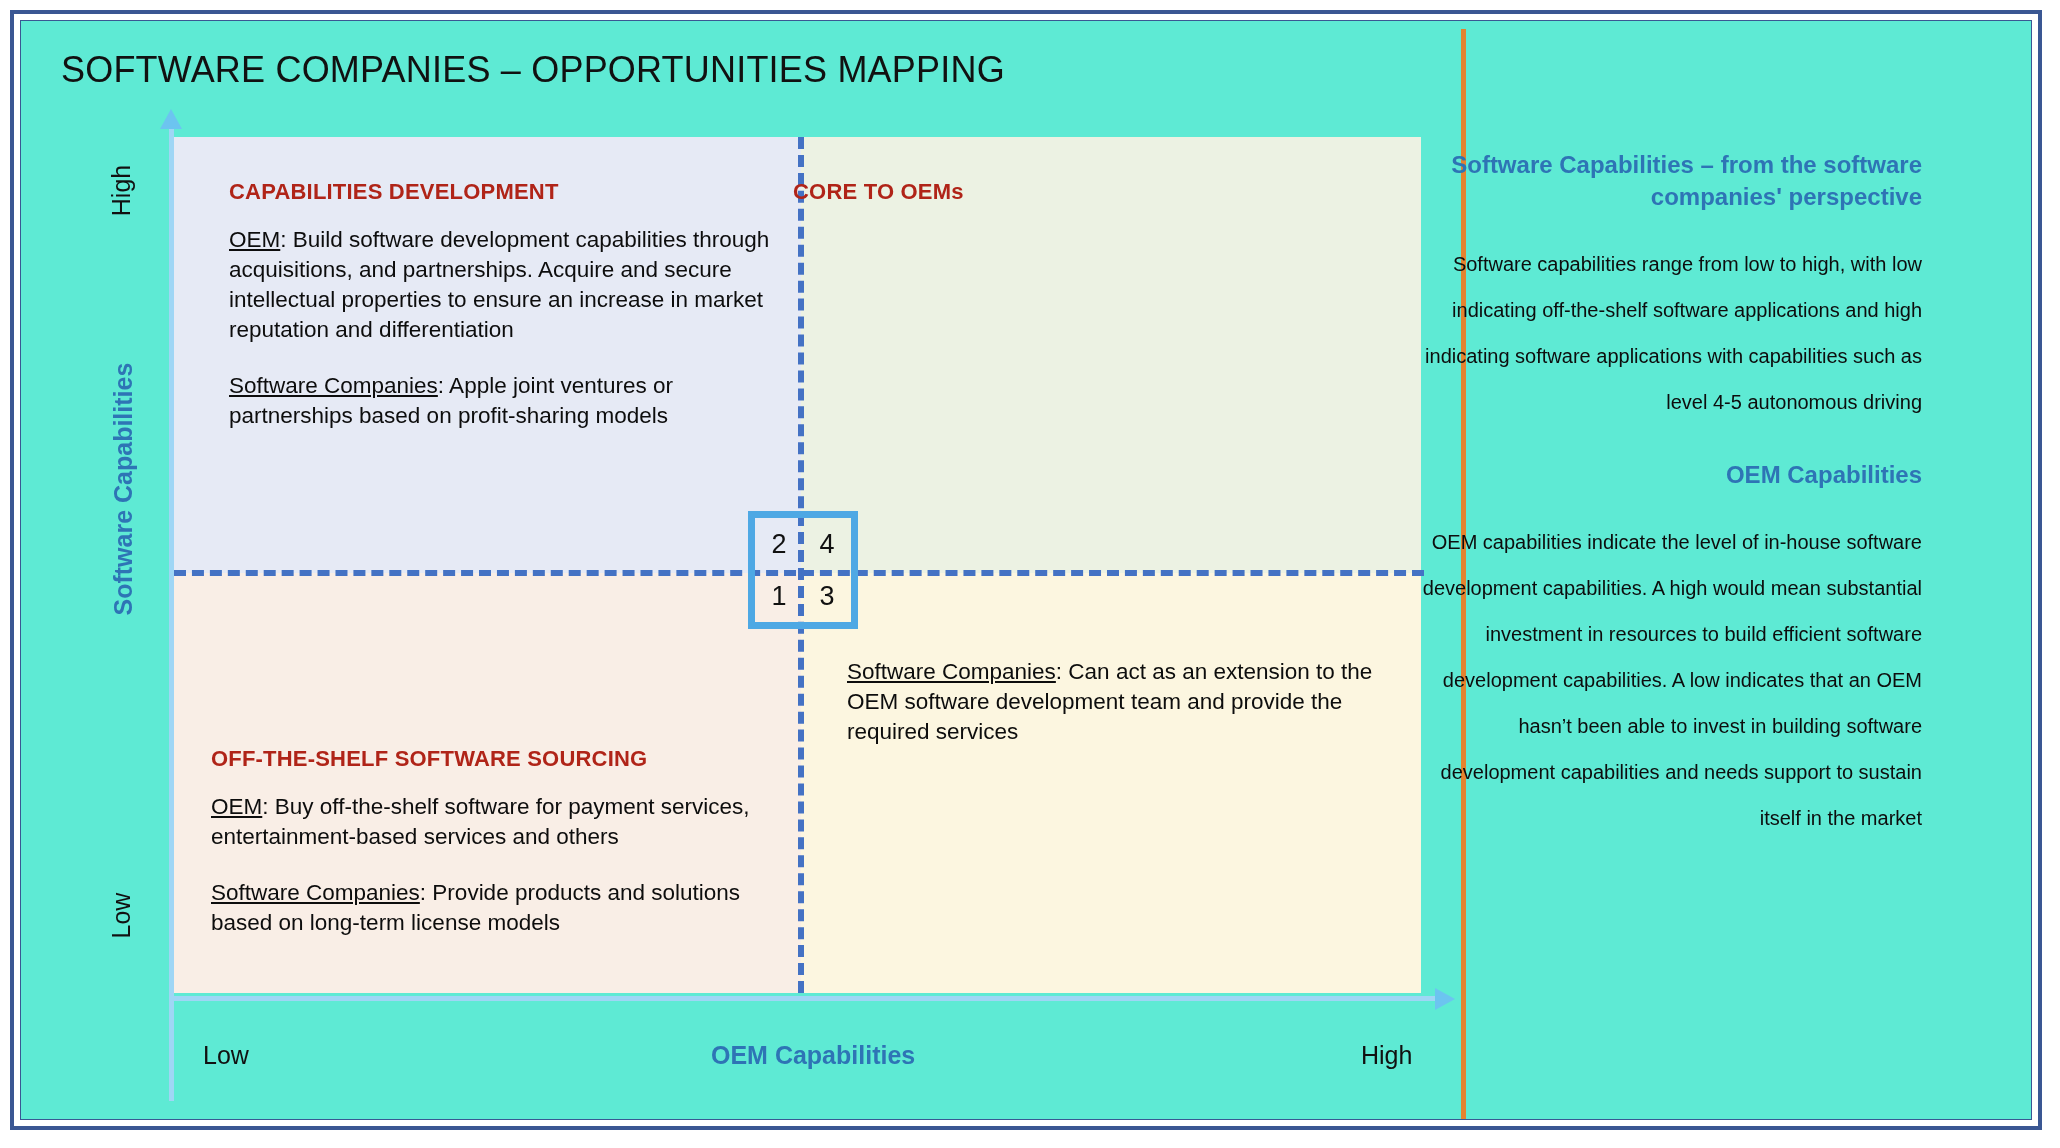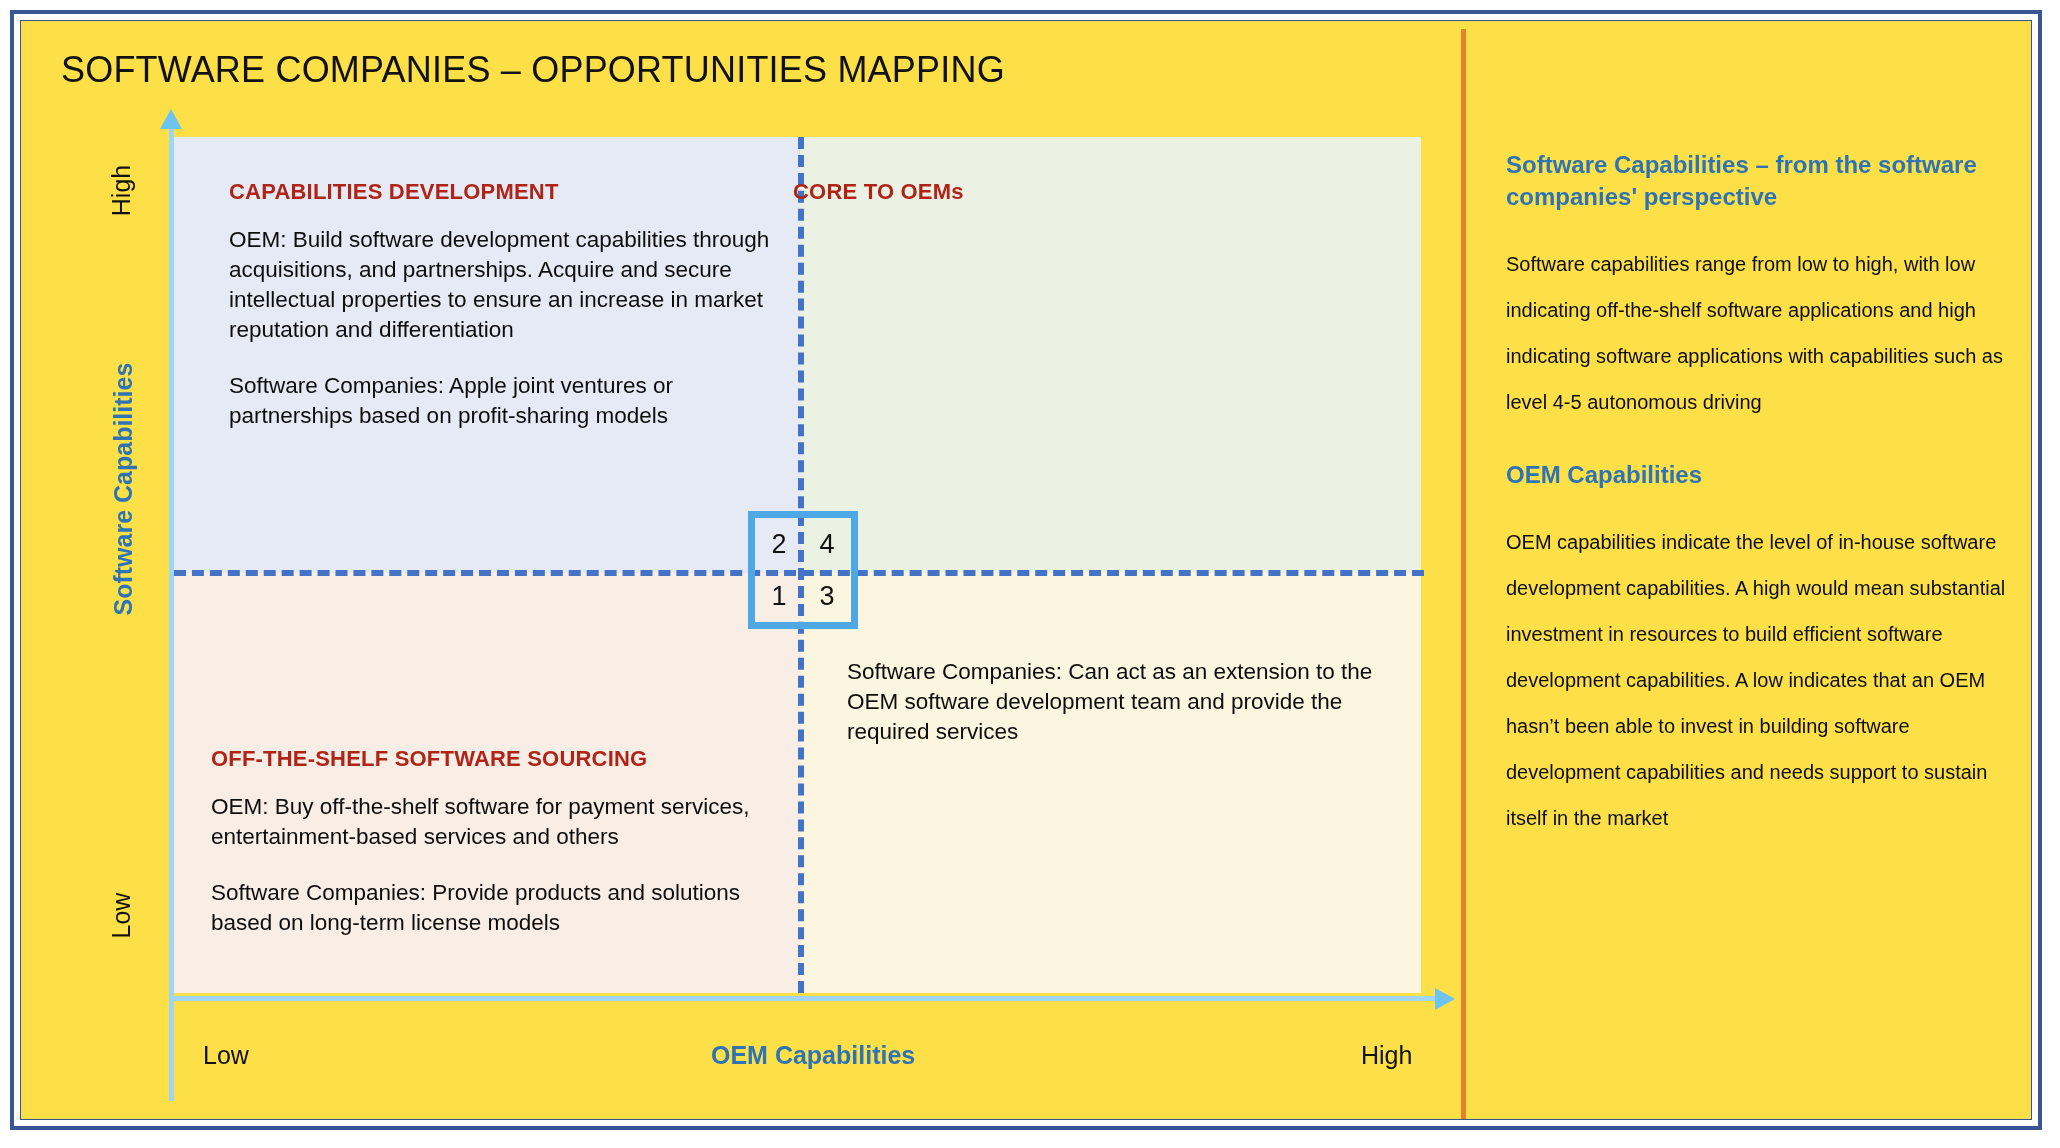--- a/index.html
+++ b/index.html
@@ -26,21 +26,21 @@
     background: #ffffff;
   }
   #slide-inner {
     position: absolute;
     left: 6px;
     top: 6px;
     right: 6px;
     bottom: 6px;
     border: 1px solid #3a5793;
     box-sizing: border-box;
-    background: #fde047;
+    background: #5eead4;
   }
 
   
   #page-title {
     position: absolute;
     left: 40px;
     top: 28px;
     font-size: 36px;
     font-weight: 400;
     color: #111111;
@@ -160,20 +160,21 @@
     margin: 0 0 20px 0;
   }
   .quad-para {
     font-size: 22.5px;
     line-height: 30px;
     color: #0d0d0d;
     margin: 0 0 26px 0;
   }
   .quad-para:last-child { margin-bottom: 0; }
   .lead {
+    text-decoration: underline;
     text-underline-offset: 2px;
   }
 
   #content-top-left  { left: 208px; top: 158px; width: 560px; }
   #content-top-right { left: 772px; top: 158px; width: 570px; }
   #content-bottom-left  { left: 190px; top: 725px; width: 560px; }
   #content-bottom-right { left: 826px; top: 636px; width: 570px; }
 
   
   #center-key {
@@ -251,23 +252,24 @@
     top: 1020px;
     font-size: 25px;
     font-weight: bold;
     color: #2e74b5;
     white-space: nowrap;
   }
 
   
   #sidebar {
     position: absolute;
-    left: 1485px;
+    left: 1401px;
     top: 128px;
     width: 500px;
+    text-align: right;
   }
   .sidebar-heading {
     color: #2e74b5;
     font-weight: bold;
     font-size: 24px;
     line-height: 32px;
     margin: 0 0 28px 0;
   }
   .sidebar-para {
     font-size: 20px;

